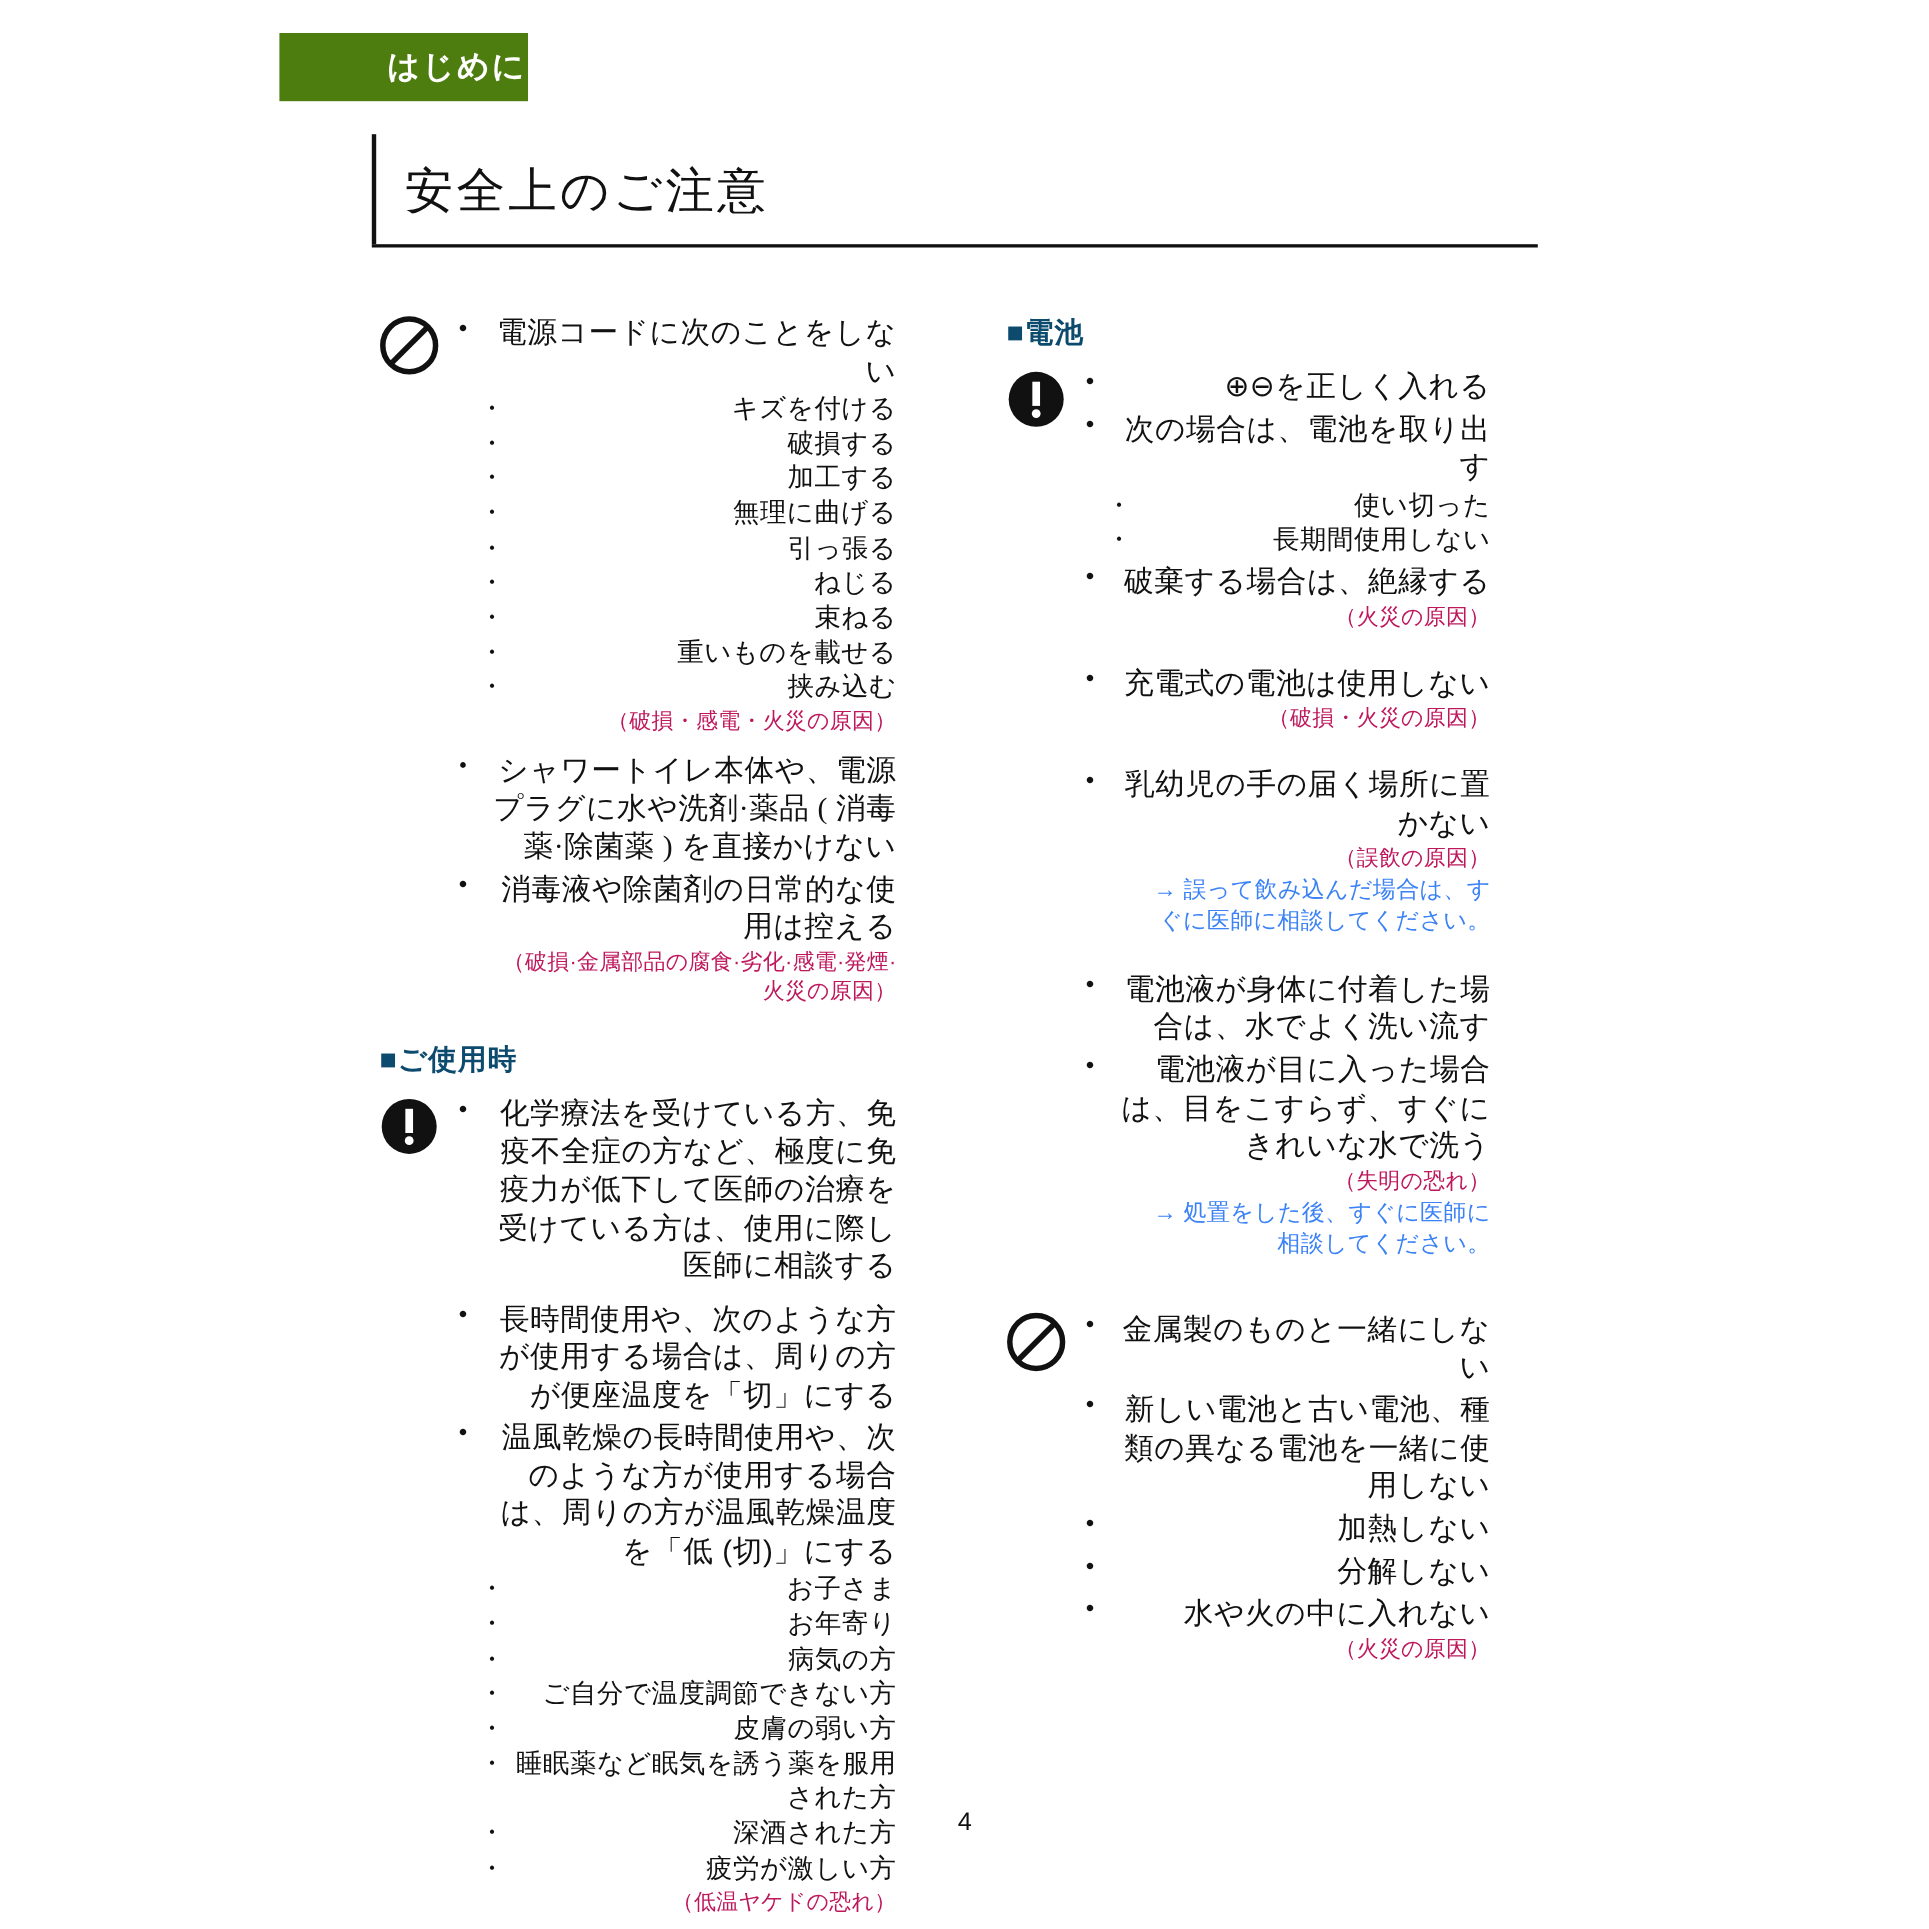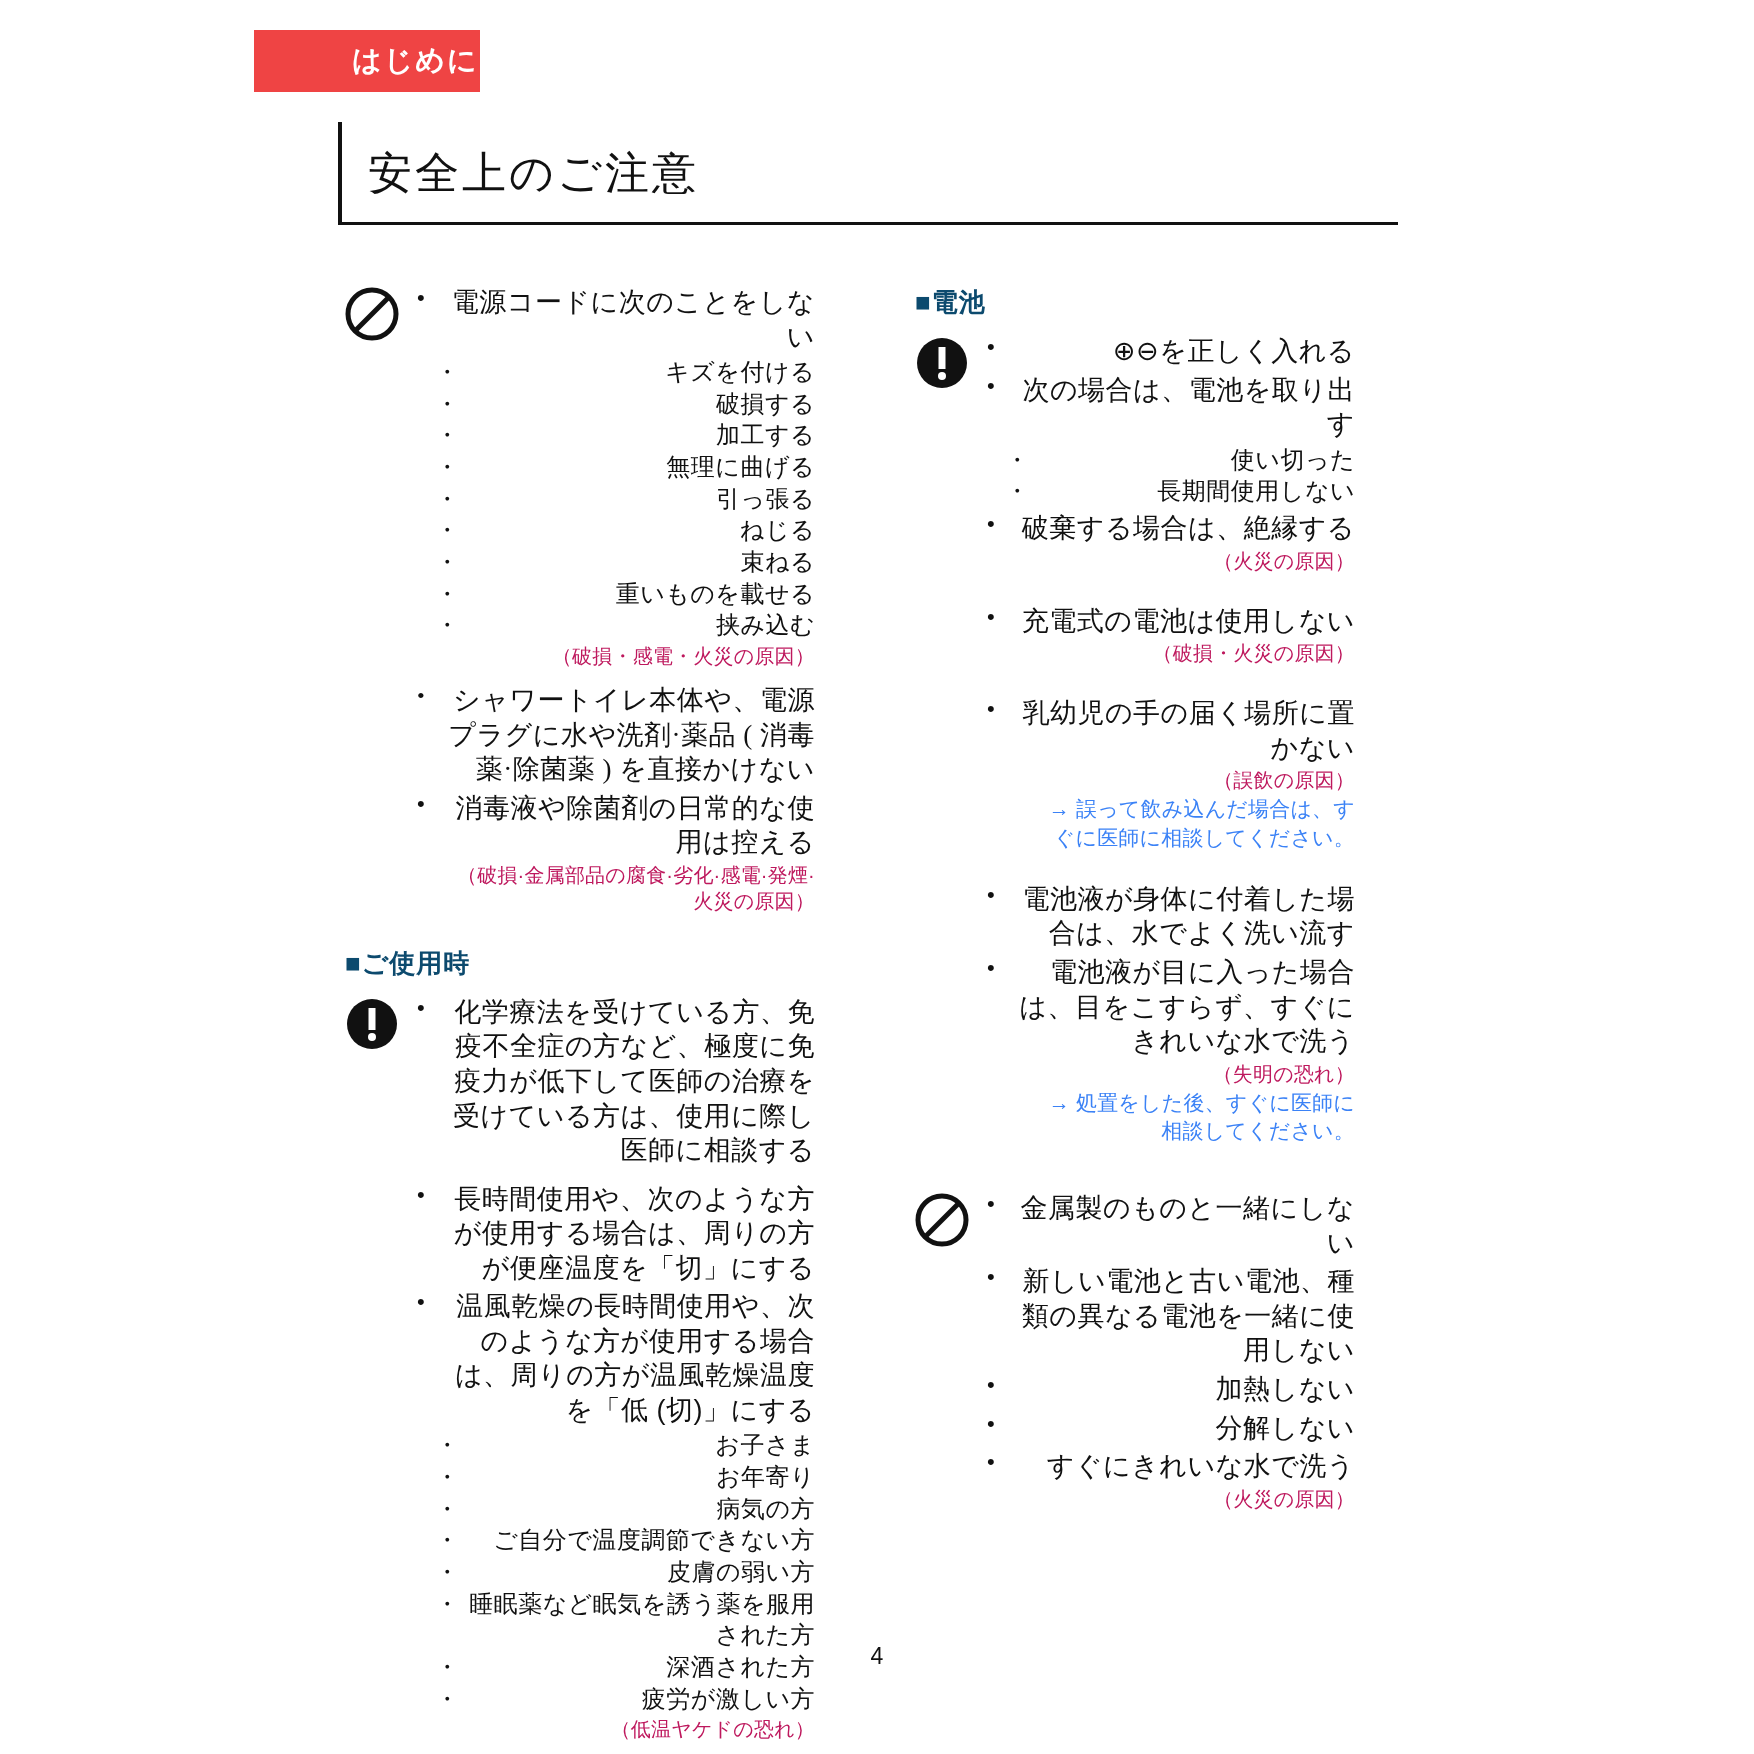--- a/index.html
+++ b/index.html
@@ -22,21 +22,21 @@
     box-sizing: border-box;
   }
 
   
   .header-tab {
     position: absolute;
     left: 254px;
     top: 30px;
     width: 226px;
     height: 62px;
-    background: #ef4444;
+    background: #4d7c0f;
     color: #ffffff;
     font-size: 29px;
     font-weight: bold;
     letter-spacing: 2px;
     display: flex;
     align-items: center;
     padding-left: 98px;
     box-sizing: border-box;
   }
 
@@ -325,21 +325,21 @@
         <li>
           <span>新しい電池と古い電池、種類の異なる電池を一緒に使用しない</span>
         </li>
         <li>
           <span>加熱しない</span>
         </li>
         <li>
           <span>分解しない</span>
         </li>
         <li>
-          <span>すぐにきれいな水で洗う</span>
+          <span>水や火の中に入れない</span>
           <div class="note">（火災の原因）</div>
         </li>
       </ul>
     </div>
   </div>
 
   <div class="page-number">4</div>
 </div>
 
 </body></html>

